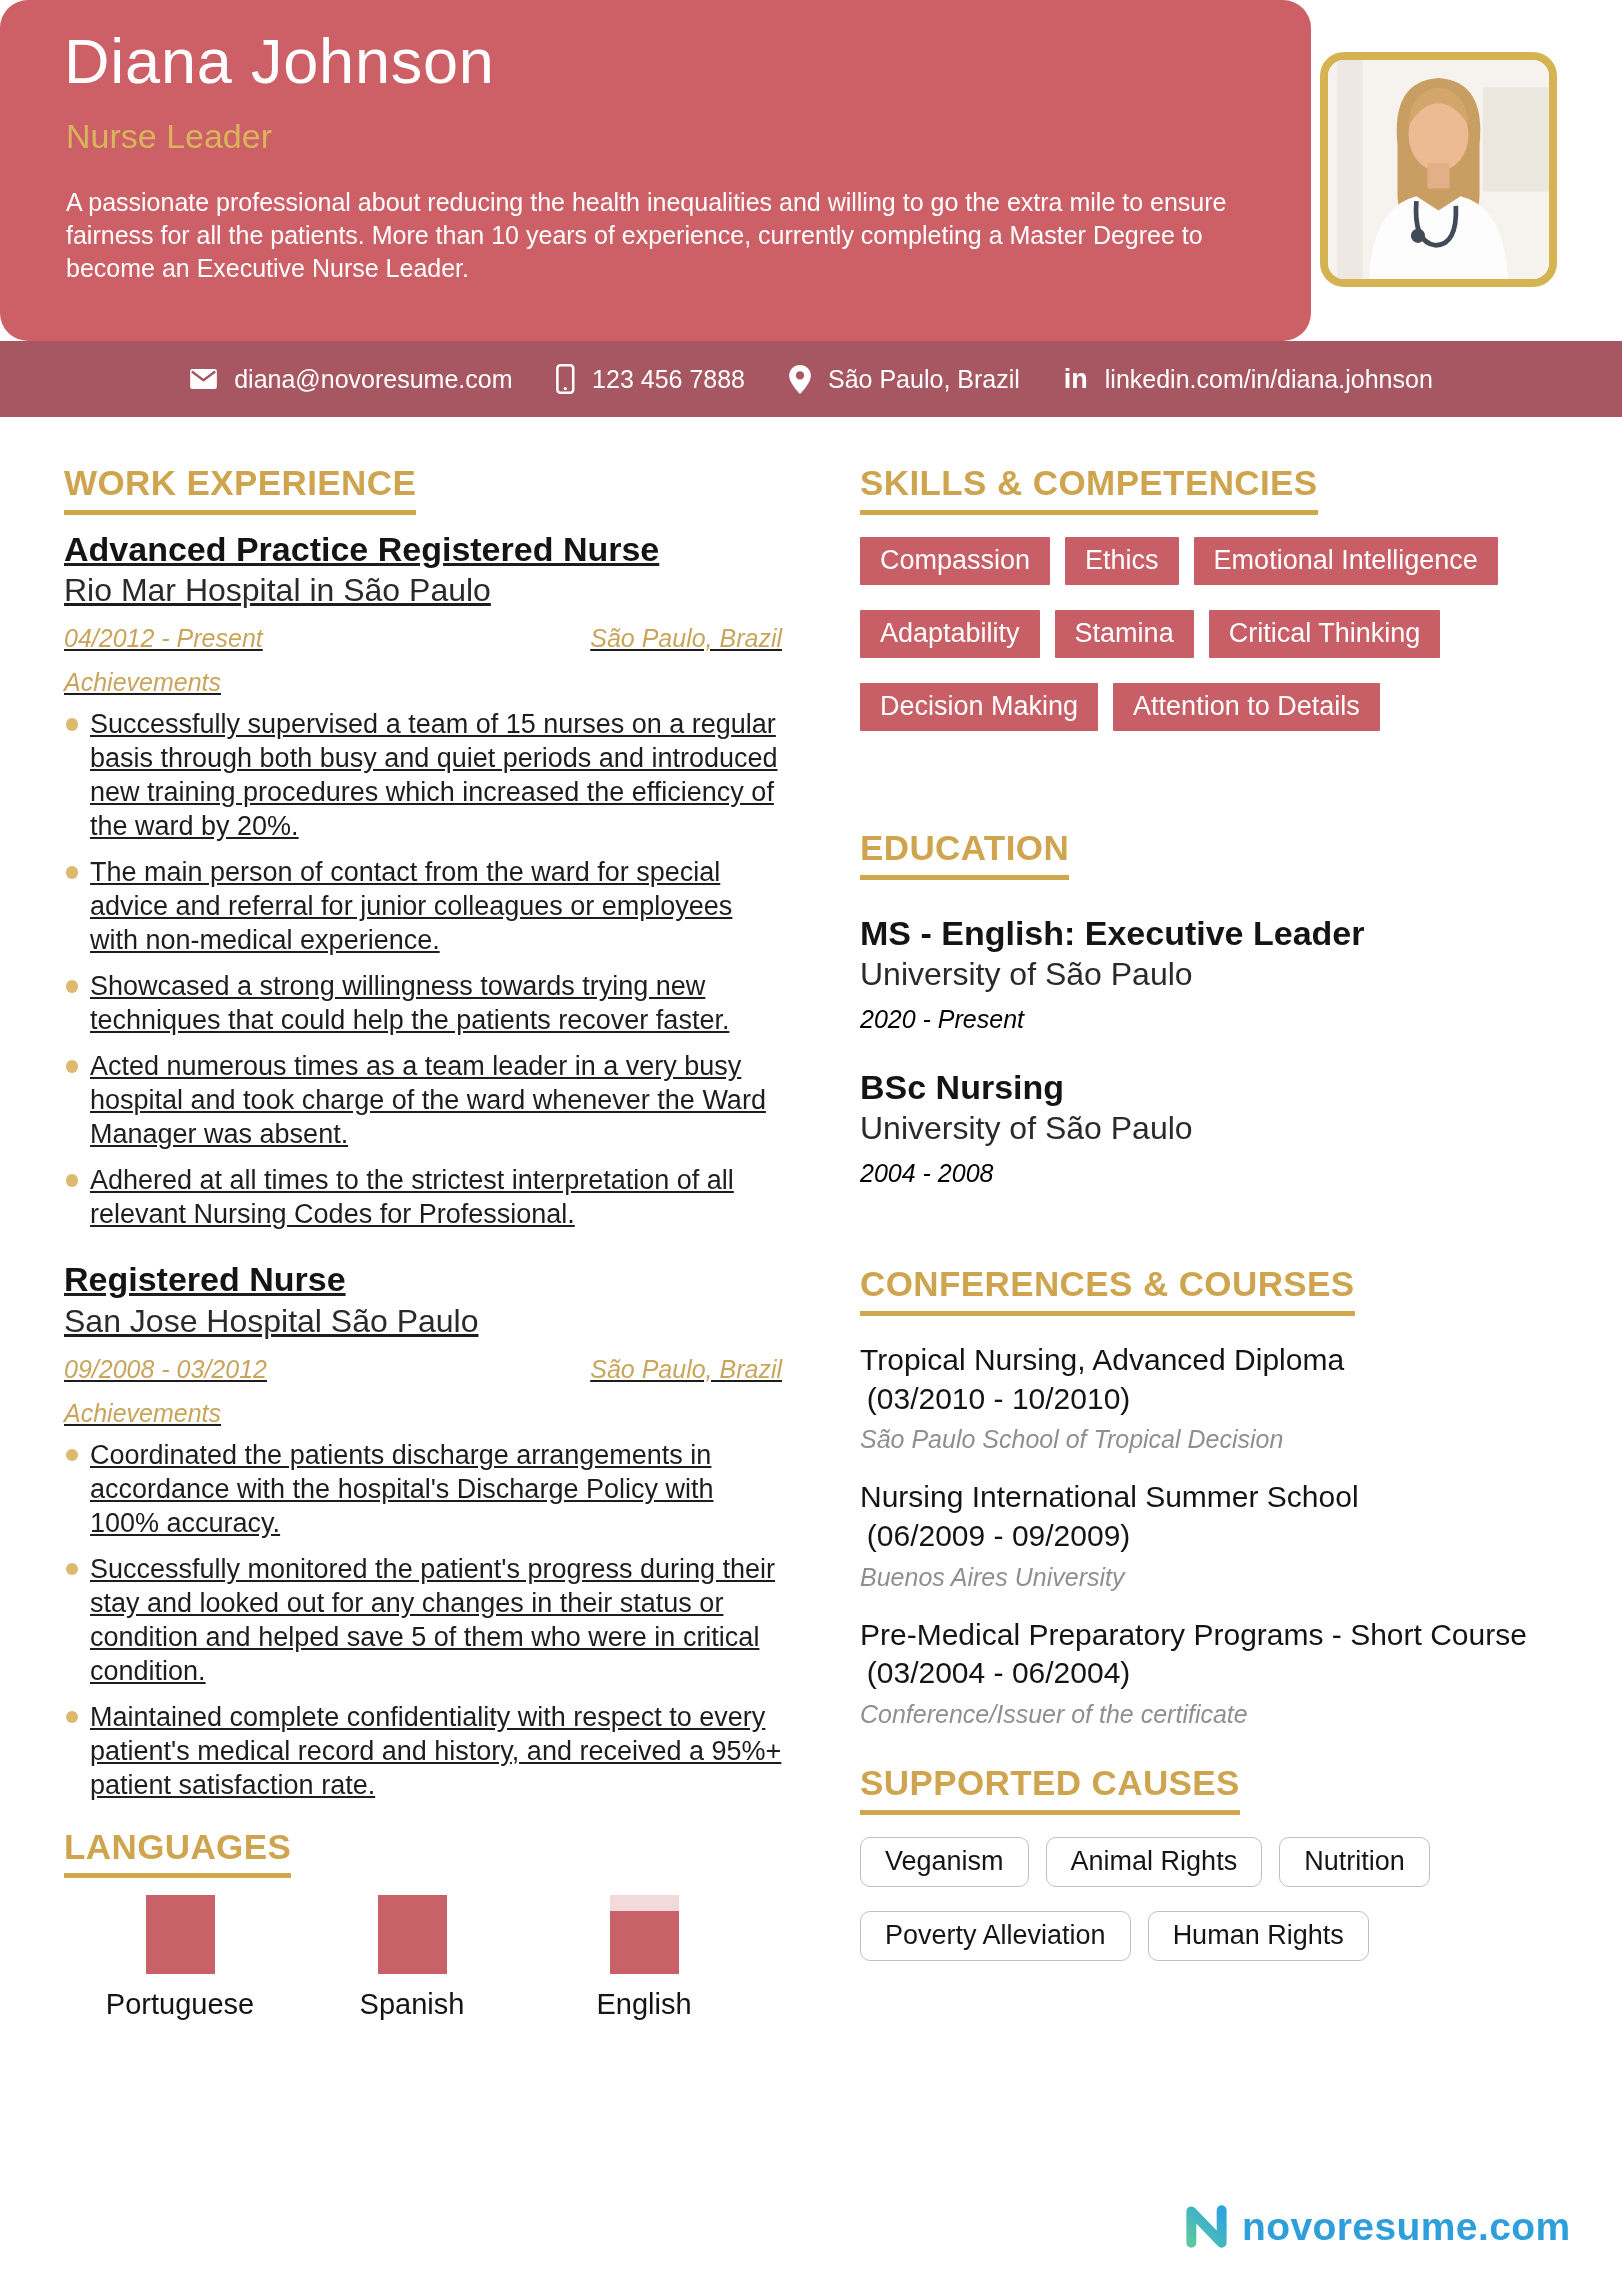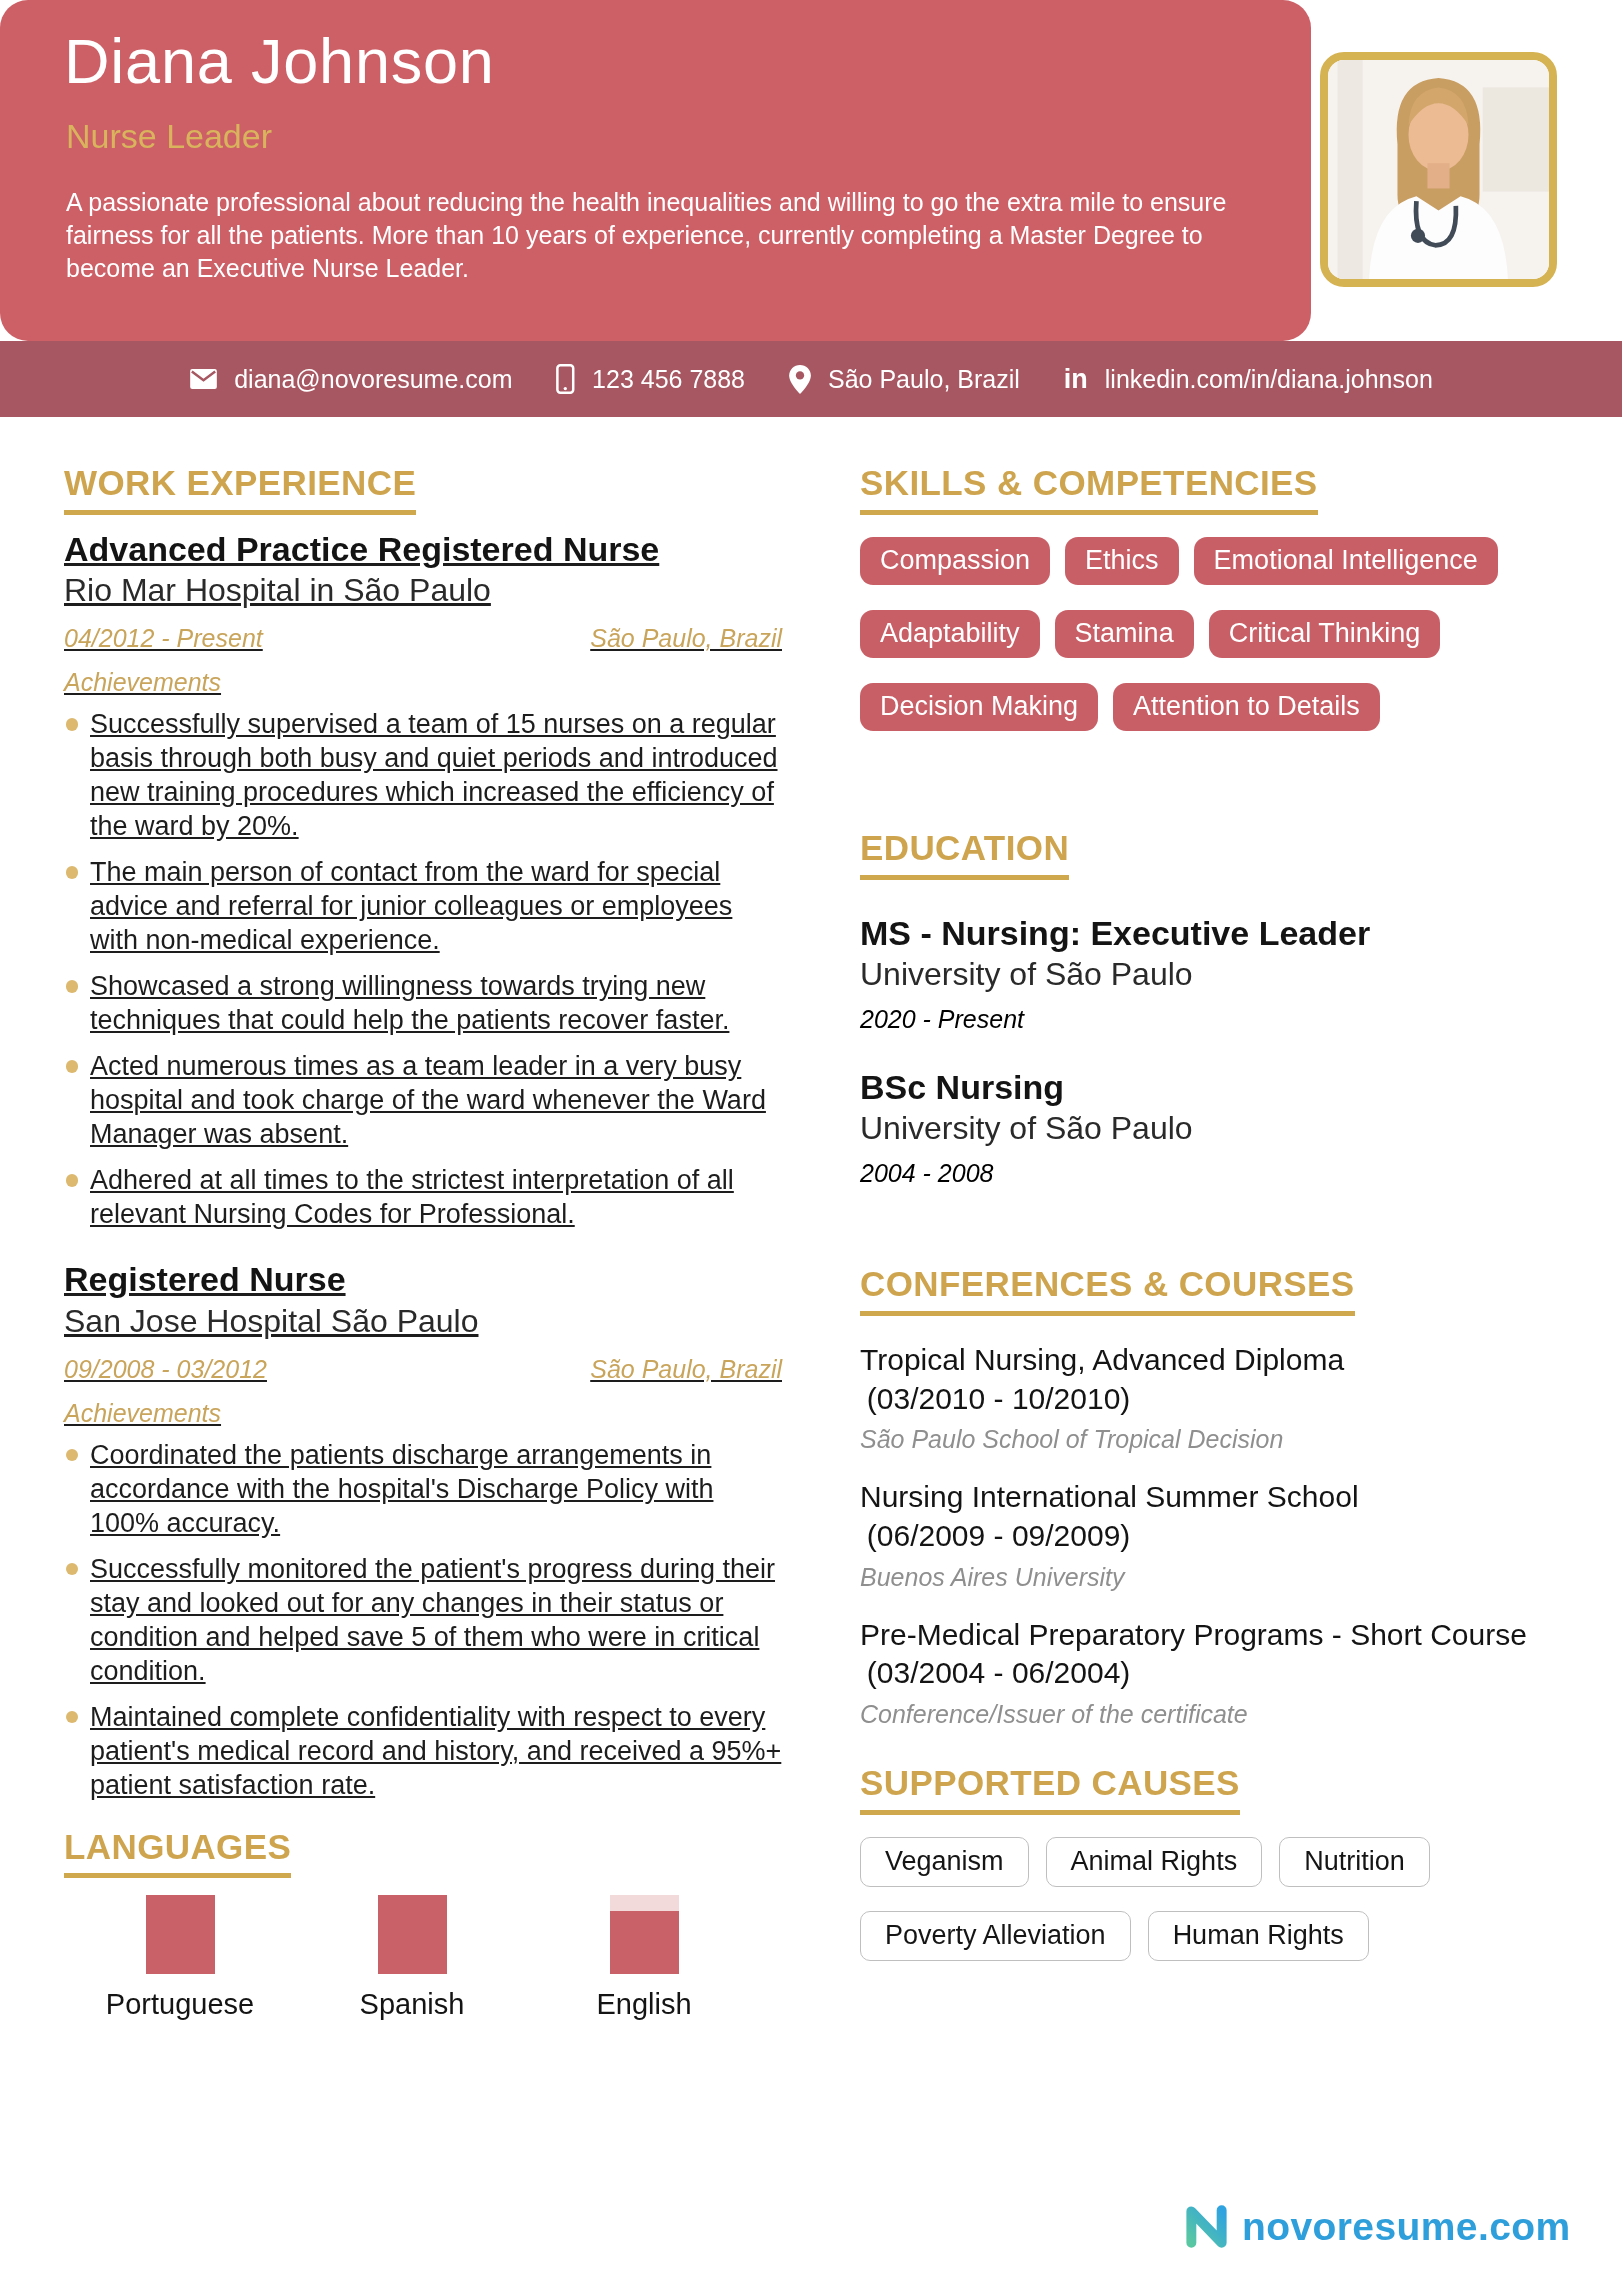--- a/index.html
+++ b/index.html
@@ -51,21 +51,21 @@
 
   
   .langs-heading { margin-top:25px; }
   .lang-row { display:flex; margin-top:17px; }
   .lang-item { width:232px; text-align:center; }
   .lang-bar { width:69px; height:79px; margin:0 auto; background:#c96169; }
   .lang-name { margin-top:13.5px; font-size:29px; color:#141414; }
 
   
   .tags { display:flex; flex-wrap:wrap; gap:25px 15px; margin-top:22px; }
-  .tag { background:#c95f66; color:#ffffff; font-size:27px; padding:8.5px 20px; border-radius:13px; white-space:nowrap; }
+  .tag { background:#c95f66; color:#ffffff; font-size:27px; padding:8.5px 20px; border-radius:1px; white-space:nowrap; }
 
   
   .edu-heading { margin-top:97px; }
   .edu-entry { margin-top:34px; }
   .edu-degree { font-size:34px; font-weight:bold; color:#141414; }
   .edu-school { font-size:32px; color:#2a2a2a; margin-top:3.4px; }
   .edu-dates { font-size:25px; font-style:italic; color:#000000; margin-top:12px; }
 
   
   .conf-heading { margin-top:76px; }
@@ -214,21 +214,21 @@
     <span class="tag">Stamina</span>
     <span class="tag">Critical Thinking</span>
     <span class="tag">Decision Making</span>
     <span class="tag">Attention to Details</span>
   </div>
 
   <div class="edu-heading">
     <div class="section-heading">EDUCATION</div>
   </div>
   <div class="edu-entry">
-    <div class="edu-degree">MS - Nursing: Executive Leader</div>
+    <div class="edu-degree">MS - English: Executive Leader</div>
     <div class="edu-school">University of São Paulo</div>
     <div class="edu-dates">2020 - Present</div>
   </div>
   <div class="edu-entry">
     <div class="edu-degree">BSc Nursing</div>
     <div class="edu-school">University of São Paulo</div>
     <div class="edu-dates">2004 - 2008</div>
   </div>
 
   <div class="conf-heading">

